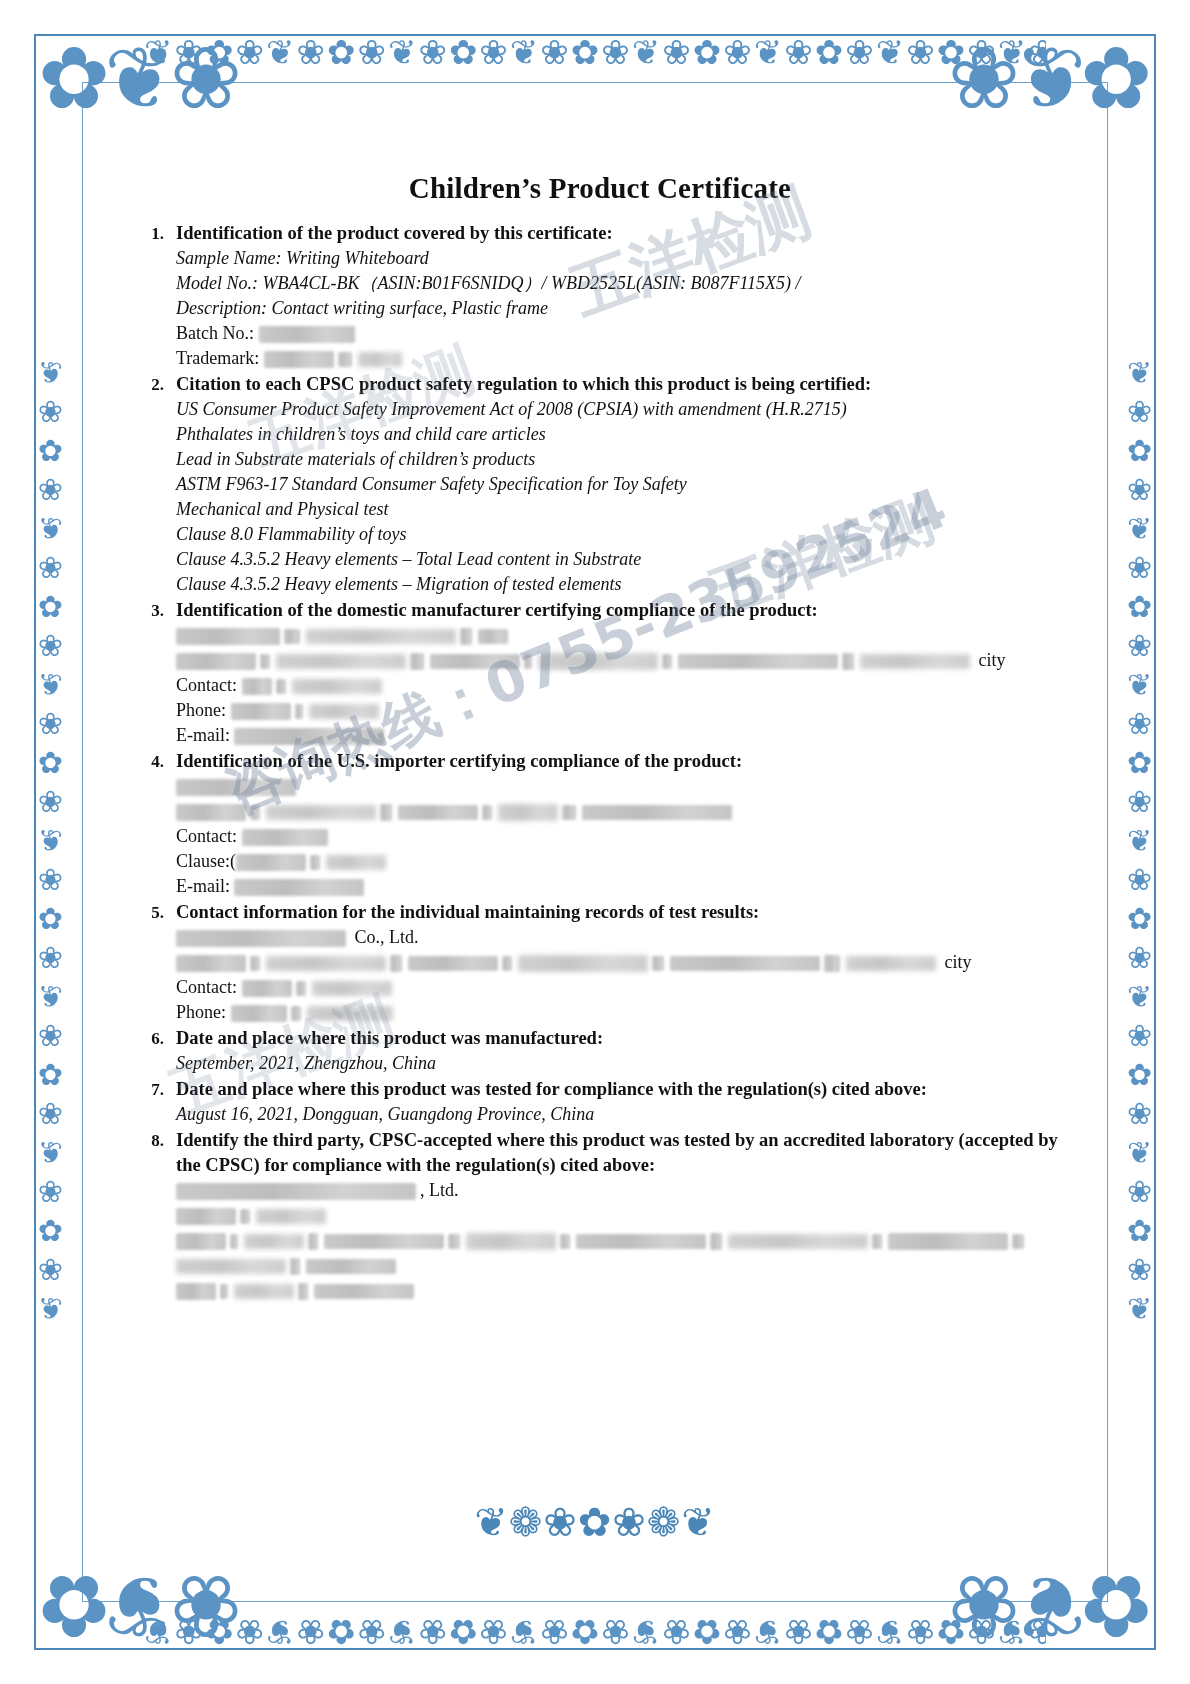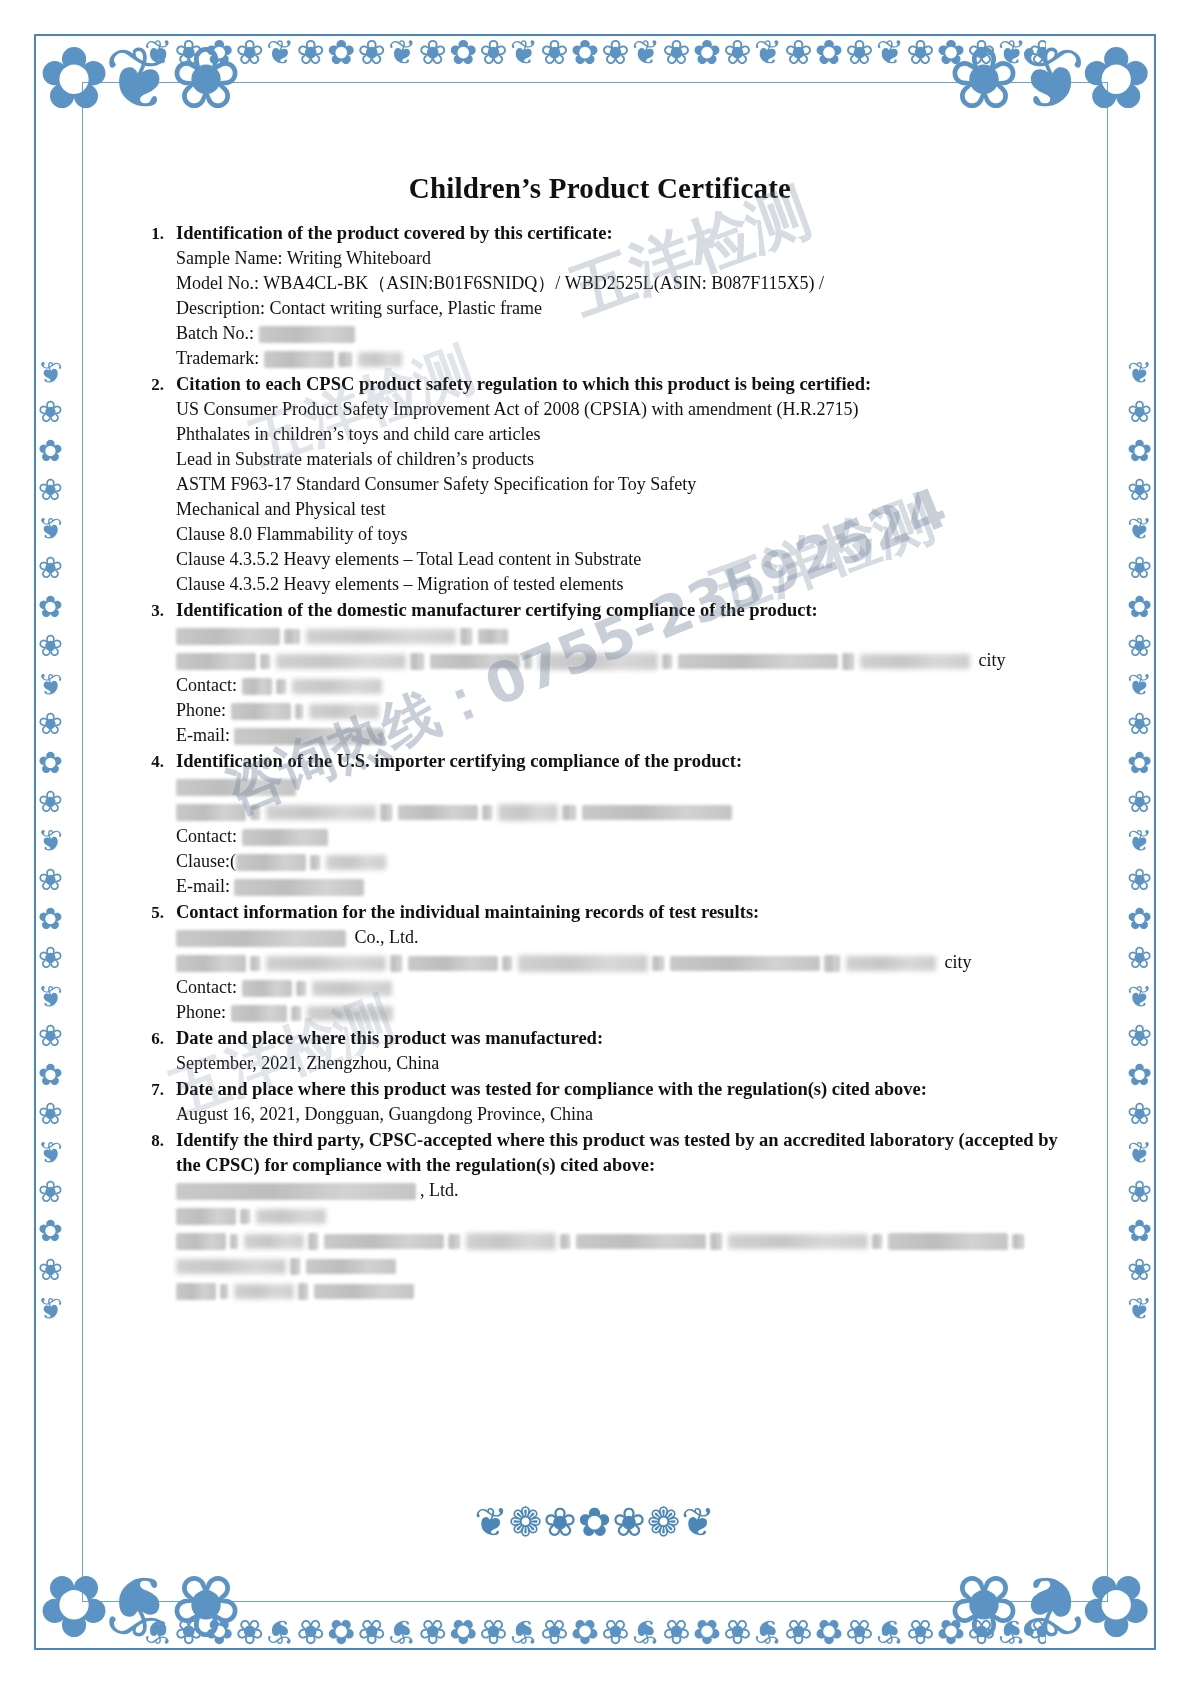--- a/index.html
+++ b/index.html
@@ -133,20 +133,21 @@
   }
   .heading {
     font-weight: bold;
     font-size: 18.5px;
     line-height: 25px;
   }
   .line {
     font-size: 18px;
     line-height: 25px;
     white-space: pre-wrap;
+    font-style: italic;
   }
 
   
   .redact {
     display: inline-block;
     vertical-align: middle;
     background: linear-gradient(90deg, #c9c9c9, #bdbdbd 40%, #d2d2d2 70%, #c4c4c4);
     filter: blur(1.6px);
     border-radius: 2px;
     height: 15px;

